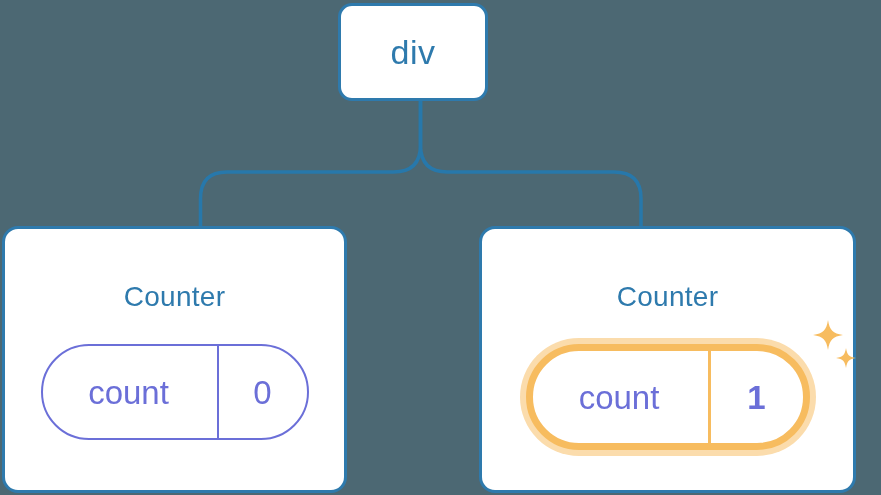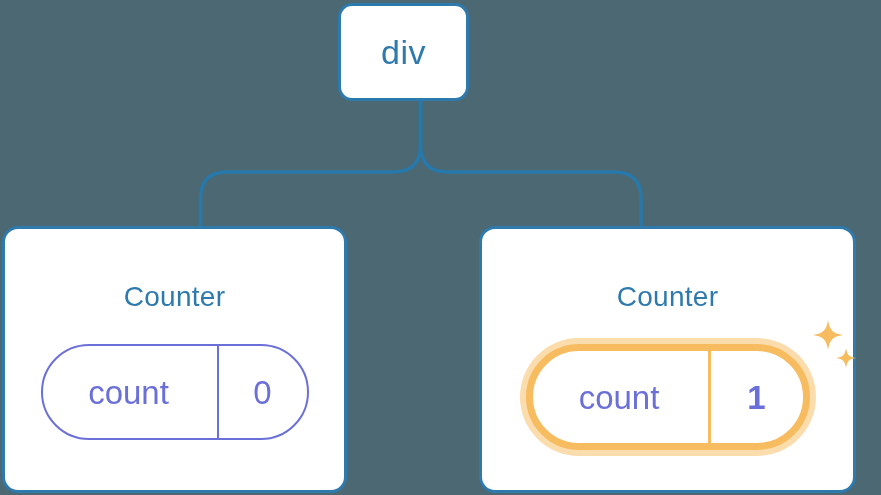--- a/index.html
+++ b/index.html
@@ -27,21 +27,21 @@
     top: 0;
     width: 881px;
     height: 495px;
   }
 
   
   .root-node {
     position: absolute;
     left: 338px;
     top: 3px;
-    width: 131px;
+    width: 150px;
     height: 98px;
     box-sizing: border-box;
     background: #ffffff;
     border: 3px solid #2e7aad;
     border-radius: 14px;
     display: flex;
     align-items: center;
     justify-content: center;
     z-index: 3;
   }

